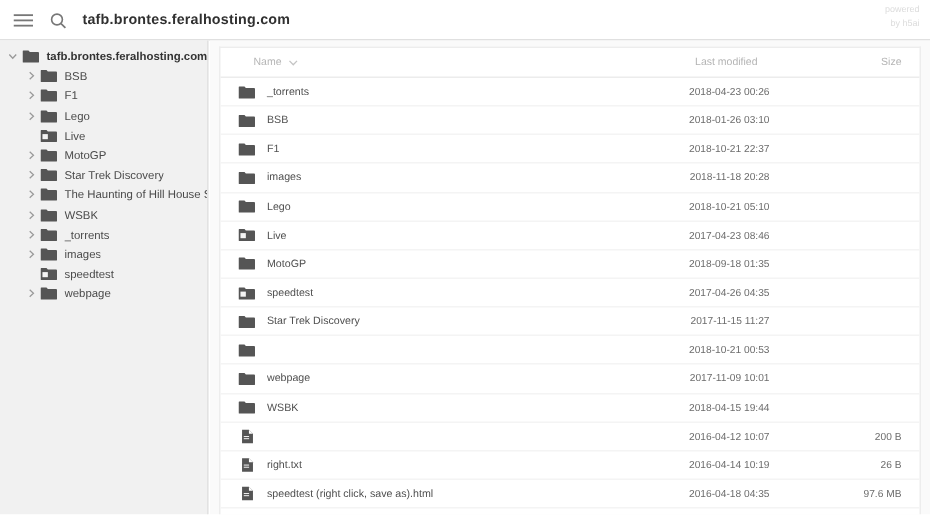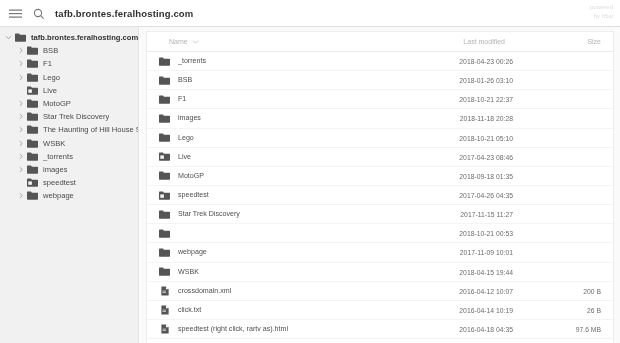--- a/index.html
+++ b/index.html
@@ -475,47 +475,46 @@
         </div>
         <div class="row">
           <span class="r-icon">
             <svg width="8" height="10" viewBox="0 0 9 11">
               <path d="M0.4 0.4 H5.6 L8.6 3.4 V10.6 H0.4 Z" fill="#555"></path>
               <path d="M5.6 0.4 V3.4 H8.6 Z" fill="#fff"></path>
               <rect x="1.7" y="5.2" width="4" height="0.7" fill="#fff"></rect>
               <rect x="1.7" y="6.8" width="4" height="0.7" fill="#fff"></rect>
             </svg>
           </span>
-          <span class="r-name">crossdomain.xml</span>
           <span class="r-mod">2016-04-12 10:07</span>
           <span class="r-size">200 B</span>
         </div>
         <div class="row">
           <span class="r-icon">
             <svg width="8" height="10" viewBox="0 0 9 11">
               <path d="M0.4 0.4 H5.6 L8.6 3.4 V10.6 H0.4 Z" fill="#555"></path>
               <path d="M5.6 0.4 V3.4 H8.6 Z" fill="#fff"></path>
               <rect x="1.7" y="5.2" width="4" height="0.7" fill="#fff"></rect>
               <rect x="1.7" y="6.8" width="4" height="0.7" fill="#fff"></rect>
             </svg>
           </span>
-          <span class="r-name">click.txt</span>
+          <span class="r-name">right.txt</span>
           <span class="r-mod">2016-04-14 10:19</span>
           <span class="r-size">26 B</span>
         </div>
         <div class="row">
           <span class="r-icon">
             <svg width="8" height="10" viewBox="0 0 9 11">
               <path d="M0.4 0.4 H5.6 L8.6 3.4 V10.6 H0.4 Z" fill="#555"></path>
               <path d="M5.6 0.4 V3.4 H8.6 Z" fill="#fff"></path>
               <rect x="1.7" y="5.2" width="4" height="0.7" fill="#fff"></rect>
               <rect x="1.7" y="6.8" width="4" height="0.7" fill="#fff"></rect>
             </svg>
           </span>
-          <span class="r-name">speedtest (right click, rartv as).html</span>
+          <span class="r-name">speedtest (right click, save as).html</span>
           <span class="r-mod">2016-04-18 04:35</span>
           <span class="r-size">97.6 MB</span>
         </div>
         <div class="row">
           <span class="r-icon"></span>
           <span class="r-name">test500.zip</span>
           <span class="r-mod">2012-12-30 04:47</span>
           <span class="r-size">524.3 MB</span>
         </div>
       </div>

